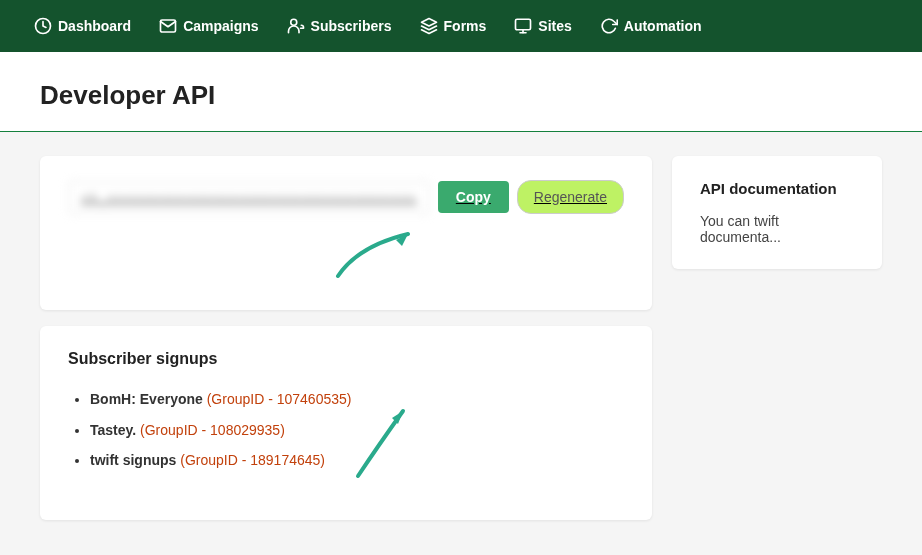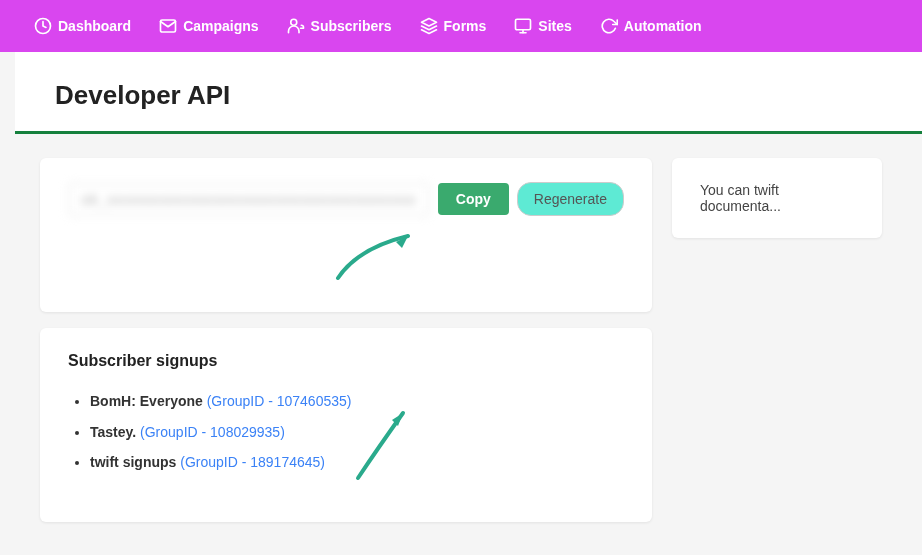--- a/index.html
+++ b/index.html
@@ -1,20 +1,20 @@
 <!DOCTYPE html>
 <html><head>
   <meta charset="utf-8">
   <style>
     * { box-sizing: border-box; margin: 0; padding: 0; }
     body { font-family: -apple-system, BlinkMacSystemFont, 'Segoe UI', sans-serif; background: #f5f5f5; }
 
     
     .nav {
-      background: #d946ef;
+      background: #14532d;
       display: flex;
       align-items: center;
       padding: 0 20px;
       height: 52px;
     }
     .nav-item {
       display: flex;
       align-items: center;
       gap: 6px;
       color: #fff;
@@ -27,22 +27,21 @@
     .nav-icon {
       font-size: 16px;
       display: flex;
       align-items: center;
     }
 
     
     .page {
       background: #fff;
       padding: 28px 60px 20px 40px;
-      border-bottom: 3px solid #15803d;
-      margin-left: 15px;
+      border-bottom: 1px solid #15803d;
     }
     .page-title {
       font-size: 26px;
       font-weight: 700;
       color: #222;
     }
 
     
     .content {
       padding: 24px 40px;
@@ -69,20 +68,21 @@
       margin-bottom: 16px;
     }
 
     
     .api-key-row {
       display: flex;
       align-items: center;
       gap: 8px;
       margin-bottom: 20px;
       position: relative;
+      text-decoration: underline;
     }
     .api-key-input {
       flex: 1;
       border: 1px solid #ddd;
       border-radius: 4px;
       padding: 8px 12px;
       font-size: 13px;
       color: #aaa;
       background: #fff;
       letter-spacing: 2px;
@@ -93,21 +93,21 @@
       background: #3aaa6e;
       color: #fff;
       border: none;
       border-radius: 4px;
       padding: 8px 18px;
       font-size: 14px;
       font-weight: 600;
       cursor: pointer;
     }
     .btn-regenerate {
-      background: #5eead4;
+      background: #bef264;
       color: #555;
       border: 1px solid #ccc;
       border-radius: 14px;
       padding: 8px 16px;
       font-size: 14px;
       cursor: pointer;
     }
 
     
     .arrow-container {
@@ -133,21 +133,21 @@
       font-size: 14px;
       color: #333;
     }
     .groups-list li {
       padding: 2px 0;
     }
     .groups-list li strong {
       font-weight: 700;
     }
     .group-id {
-      color: #3b82f6;
+      color: #c2410c;
       font-weight: 400;
     }
 
     
     .api-doc-card {
       font-size: 14px;
       color: #444;
     }
     .api-doc-card .card-title {
       font-size: 15px;
@@ -283,17 +283,18 @@
         <svg style="position:absolute;left:280px;top:-80px;" width="80" height="90" viewBox="0 0 80 90">
           <path d="M10 80 Q30 50 55 15" class="teal-arrow"></path>
           <polygon points="55,15 44,22 50,28" class="teal-arrowhead"></polygon>
         </svg>
       </div>
     </div>
   </div>
 
   <div style="width:210px;flex-shrink:0;">
     <div class="card api-doc-card">
+      <div class="card-title">API documentation</div>
       <p>You can twift documenta...</p>
     </div>
   </div>
 
 </div>
 
 </body></html>

